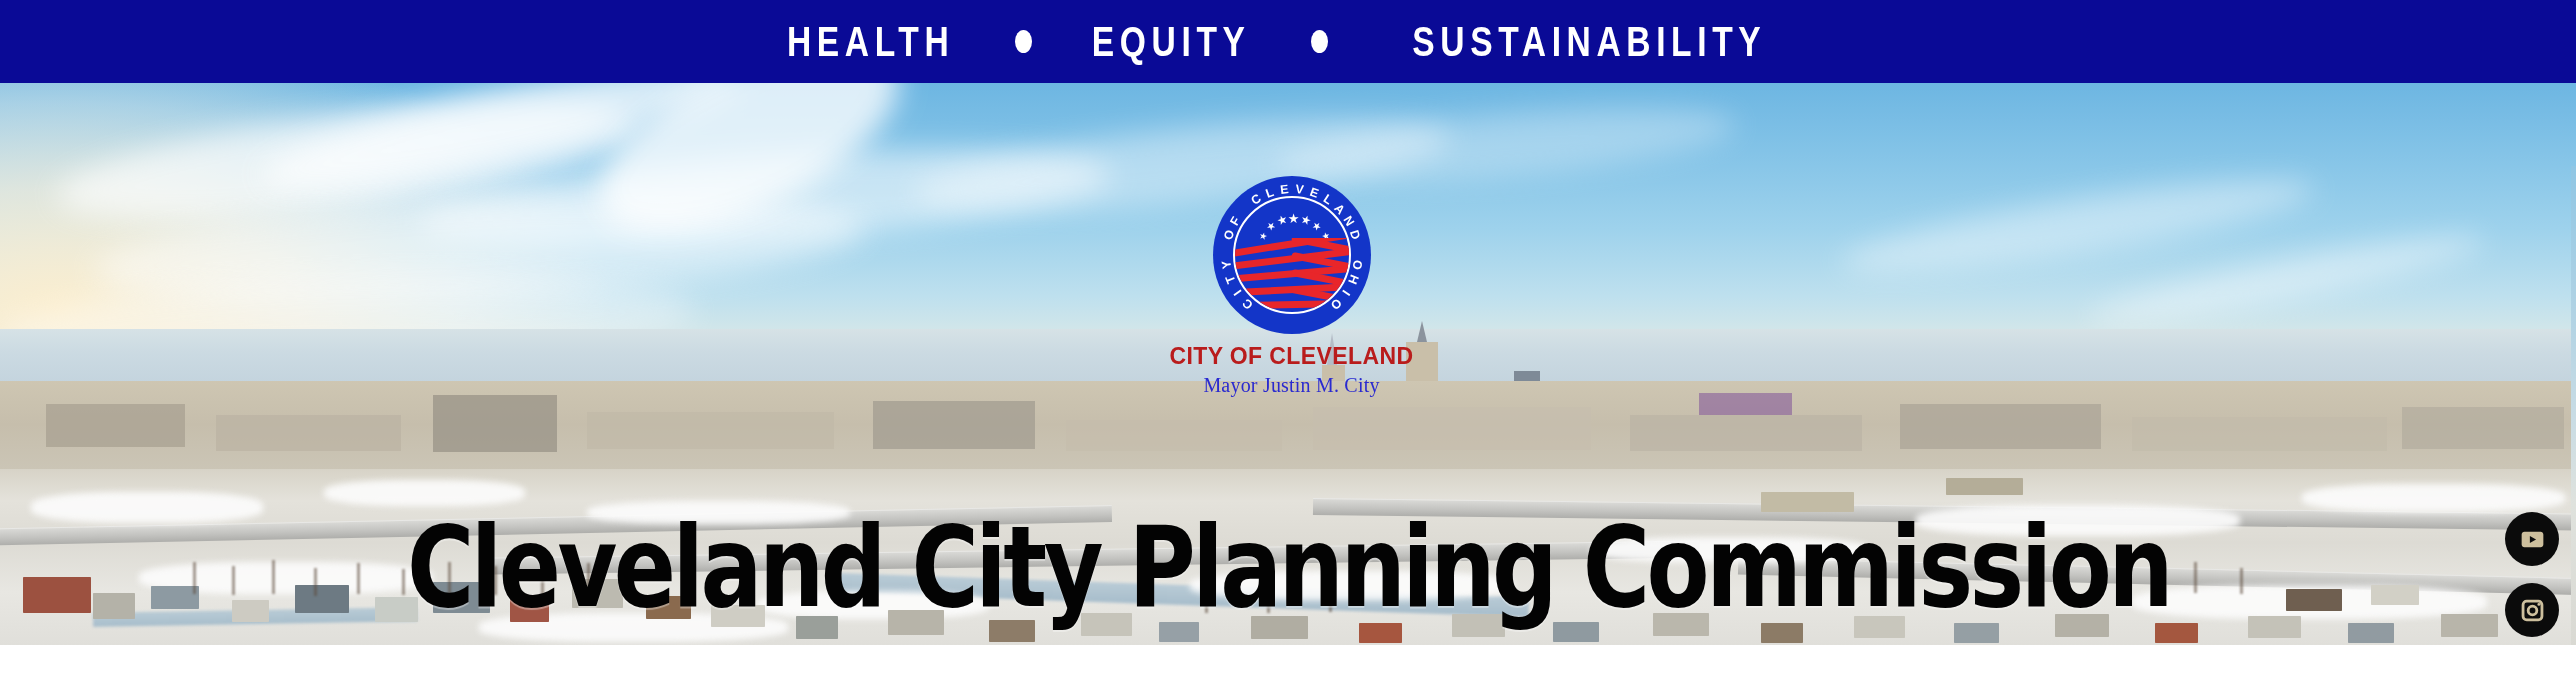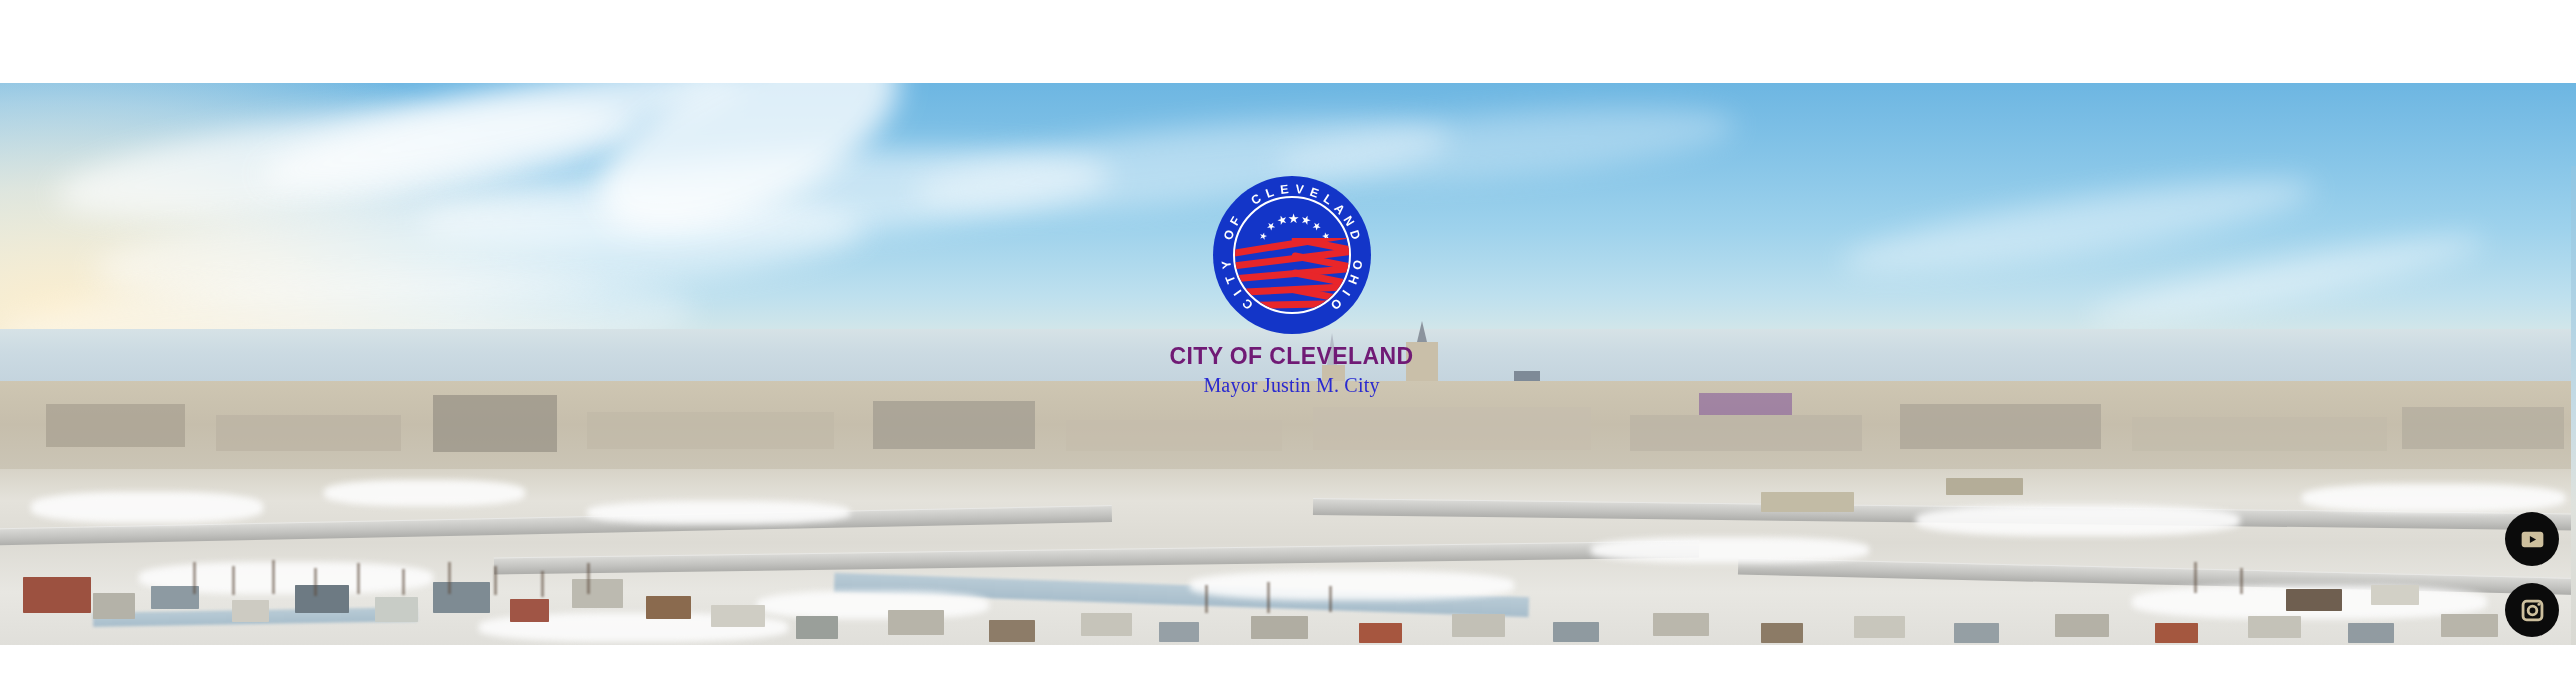--- a/index.html
+++ b/index.html
@@ -159,21 +159,21 @@
     position:absolute; color:#fff; font-size:13px; line-height:1;
     transform-origin:center;
   }
   .flagwrap{ position:absolute; left:0; top:40px; width:118px; height:78px; overflow:hidden; }
   .stripe{
     position:absolute; left:-9.3px; width:139px; height:7px;
     background:#e8262a; border-radius:4.6px;
   }
   .seal-name{
     margin-top:9.3px;
-    color:#701a75;
+    color:#b91c1c;
     font-family:"Liberation Sans", sans-serif;
     font-weight:700; font-size:23px; letter-spacing:0.4px;
     white-space:nowrap;
   }
   .seal-mayor{
     margin-top:3.9px;
     color:#2a2ad0;
     font-family:"Liberation Serif", serif;
     font-weight:400; font-size:20px; letter-spacing:0.2px;
     white-space:nowrap;
@@ -217,20 +217,29 @@
     position:absolute; right:0; top:83px; width:5.4px; height:562px;
     background:linear-gradient(to bottom,#8fc6e4 0%,#c9dce4 45%,#dfe2dd 60%,#d6d4cd 100%);
     z-index:9;
   }
 </style>
 </head>
 <body>
 
 <div id="banner">
 
+  <div class="topbar">
+    <div class="topbar-inner">
+      <div class="tagword">HEALTH</div>
+      <div class="tagdot"></div>
+      <div class="tagword">EQUITY</div>
+      <div class="tagdot"></div>
+      <div class="tagword">SUSTAINABILITY</div>
+    </div>
+  </div>
 
   <div class="hero">
 
     <div class="sky"></div>
     <div class="sky-warm"></div>
 
     <div class="cloud c1"></div>
     <div class="cloud c2"></div>
     <div class="cloud c3"></div>
     <div class="cloud c4"></div>
@@ -421,20 +430,23 @@
             <div class="stripe" style="left:56px; top:39px; width:85px; transform:rotate(11deg);"></div>
             <div class="stripe" style="left:56px; top:56px; width:85px; transform:rotate(11deg);"></div>
           </div>
         </div>
       </div>
 
       <div class="seal-name">CITY OF CLEVELAND</div>
       <div class="seal-mayor">Mayor Justin M. City</div>
     </div>
 
+    <div class="title">
+      <span>Cleveland City Planning Commission</span>
+    </div>
 
     <div class="social">
 
       <a class="soc" href="#">
         <svg width="31" height="31" viewBox="0 0 40 40">
           <path d="M6 13.5c0-2 1.6-3.6 3.6-3.6h20.8c2 0 3.6 1.6 3.6 3.6v13c0 2-1.6 3.6-3.6 3.6H9.6c-2 0-3.6-1.6-3.6-3.6z
                    M16.6 15.4v9.2l8-4.6z" fill="#cdbf9d" fill-rule="evenodd"></path>
         </svg>
       </a>
 

